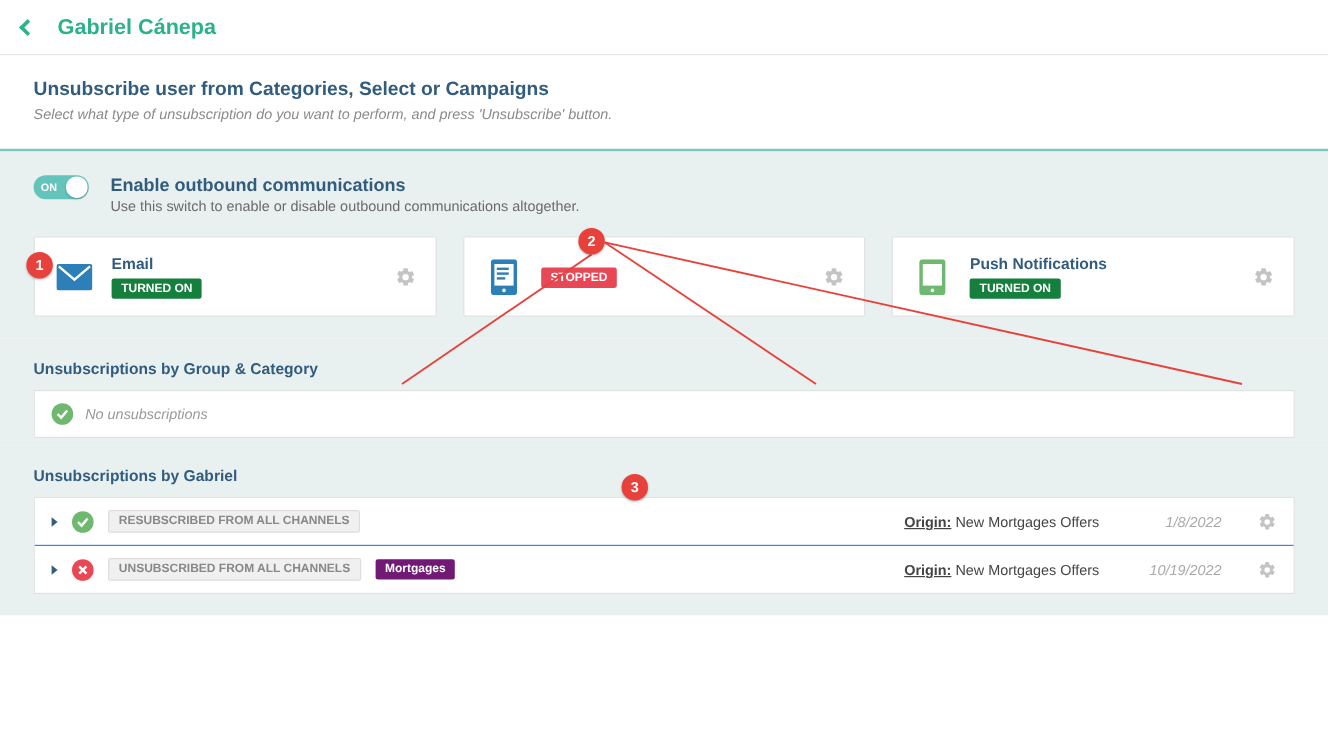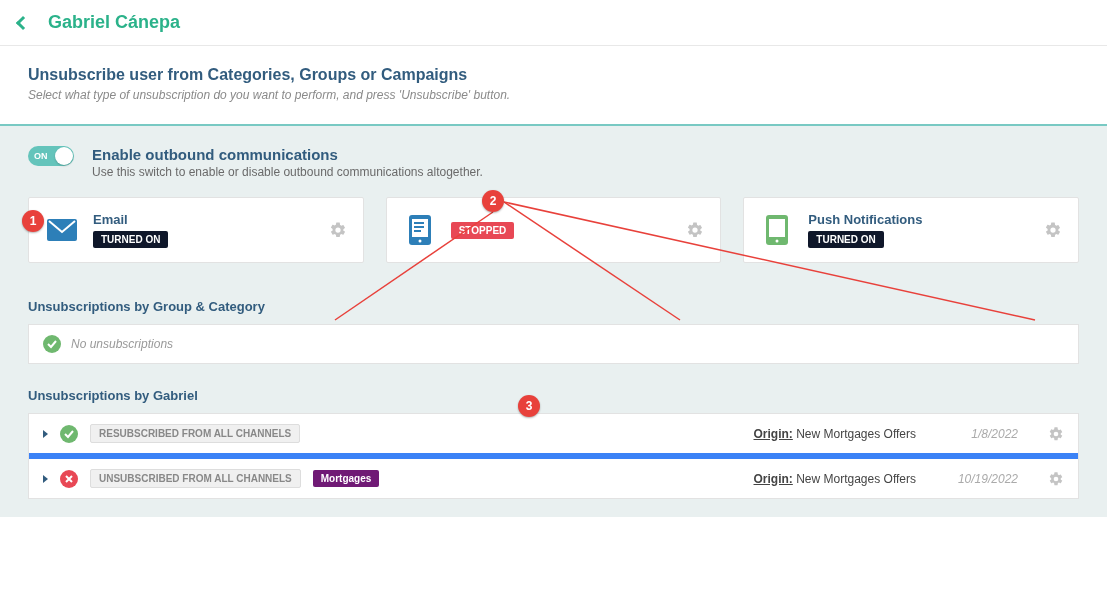--- a/index.html
+++ b/index.html
@@ -29,36 +29,36 @@
   .enable-text-block { }
   .enable-title { color: #325c7e; font-size: 15px; font-weight: 700; margin-bottom: 2px; }
   .enable-desc { color: #6a6a6a; font-size: 12px; }
   
   .channel-cards { display: flex; gap: 22px; }
   .channel-card { flex: 1; background: #fff; border: 1px solid #e2e2e2; border-radius: 2px; padding: 14px 16px; display: flex; align-items: center; gap: 14px; position: relative; }
   .channel-icon { width: 34px; height: 34px; display: flex; align-items: center; justify-content: center; flex-shrink: 0; }
   .channel-body { flex: 1; }
   .channel-name { color: #325c7e; font-weight: 700; font-size: 13px; margin-bottom: 4px; }
   .badge { display: inline-block; padding: 3px 8px; border-radius: 2px; font-size: 10px; font-weight: 600; color: #fff; }
-  .badge.on { background: #0f172a; }
+  .badge.on { background: #15803d; }
   .badge.off { background: #e84855; }
   .badge.tag { background: #701a75; }
   .gear { color: #c4c4c4; cursor: pointer; flex-shrink: 0; }
   .gear svg { display: block; }
   
   .sub-section { padding: 18px 28px 6px; background: #e9f0f0; }
   .sub-heading { color: #325c7e; font-weight: 700; font-size: 13px; margin-bottom: 10px; }
   .empty-box { background: #fff; border: 1px solid #e2e2e2; padding: 10px 14px; display: flex; align-items: center; gap: 10px; }
   .empty-text { color: #999; font-style: italic; font-size: 12px; }
   .check-circle { width: 18px; height: 18px; border-radius: 50%; background: #6fb86f; display: flex; align-items: center; justify-content: center; flex-shrink: 0; }
   .cross-circle { width: 18px; height: 18px; border-radius: 50%; background: #e84855; display: flex; align-items: center; justify-content: center; flex-shrink: 0; }
   
   .cat-section { padding: 18px 28px; background: #e9f0f0; }
   .cat-list { background: #fff; border: 1px solid #e2e2e2; }
-  .cat-row { display: flex; align-items: center; padding: 10px 14px; border-bottom: 6px solid #3b82f6; gap: 12px; position: relative; }
+  .cat-row { display: flex; align-items: center; padding: 10px 14px; border-bottom: 1px solid #3b82f6; gap: 12px; position: relative; }
   .cat-row:last-child { border-bottom: none; }
   .expand-caret { width: 0; height: 0; border-top: 4px solid transparent; border-bottom: 4px solid transparent; border-left: 5px solid #325c7e; cursor: pointer; }
   .status-pill { background: #f0f0f0; border: 1px solid #ddd; color: #888; font-size: 10px; font-weight: 600; padding: 3px 8px; border-radius: 2px; }
   .origin-block { margin-left: auto; display: flex; align-items: center; gap: 30px; padding-left: 42px; }
   .origin-label { color: #444; font-size: 12px; }
   .origin-label .ol { text-decoration: underline; font-weight: 600; }
   .row-date { color: #aaa; font-style: italic; font-size: 12px; min-width: 72px; text-align: right; }
   
   
   .anno { position: absolute; width: 22px; height: 22px; border-radius: 50%; background: #e8413b; color: #fff; font-size: 12px; font-weight: 700; display: flex; align-items: center; justify-content: center; z-index: 50; box-shadow: 0 1px 2px rgba(0,0,0,0.3); }
@@ -70,21 +70,21 @@
 <body>
 
 <div class="wrapper">
 
   <div class="header">
     <div class="back-chevron"></div>
     <div class="header-title">Gabriel Cánepa</div>
   </div>
 
   <div class="top-section">
-    <div class="section-title">Unsubscribe user from Categories, Groups or Campaigns</div>
+    <div class="section-title">Unsubscribe user from Categories, Select or Campaigns</div>
     <div class="section-subtitle">Select what type of unsubscription do you want to perform, and press 'Unsubscribe' button.</div>
   </div>
 
   <div class="enable-section">
     <div class="enable-row">
       <div class="toggle">
         <span class="toggle-label">ON</span>
         <div class="toggle-knob"></div>
       </div>
       <div class="enable-text-block">

